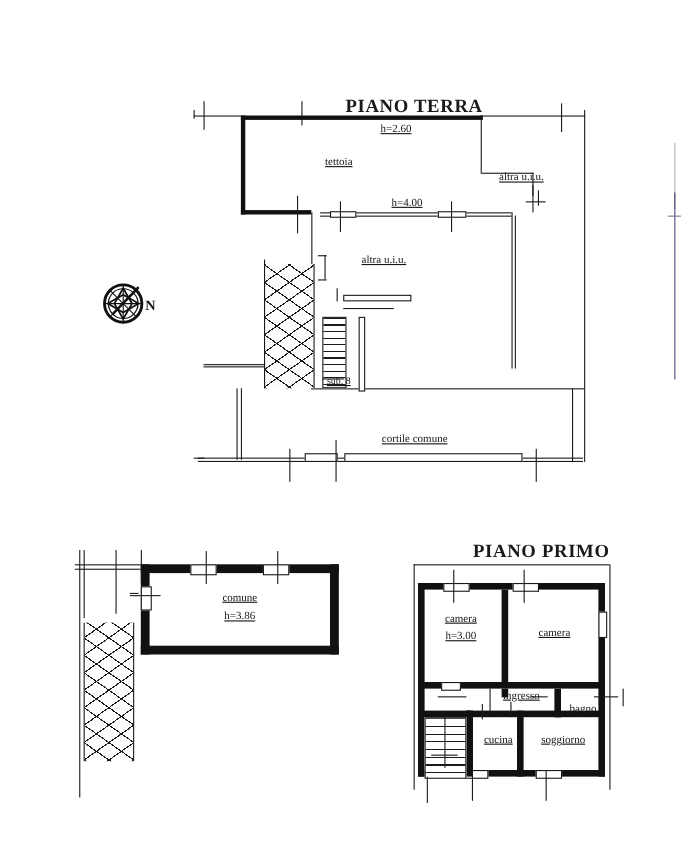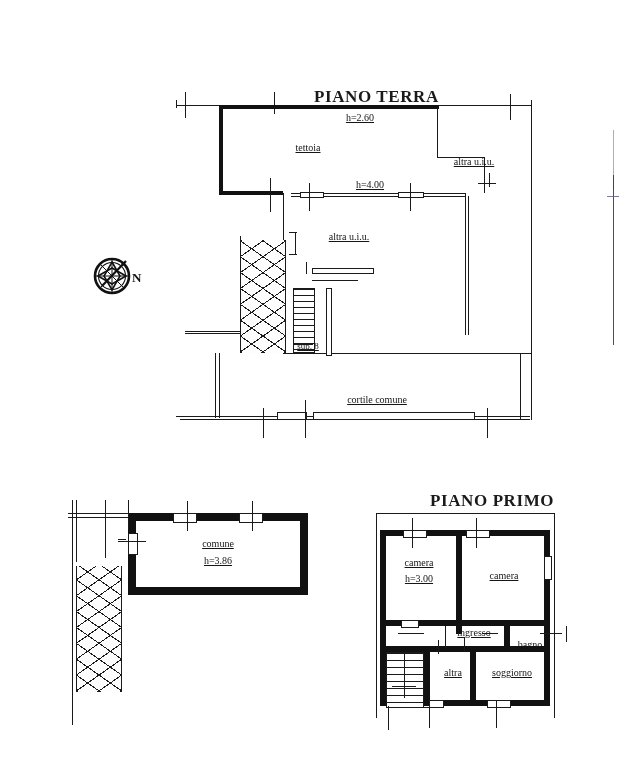--- a/index.html
+++ b/index.html
@@ -321,21 +321,21 @@
 
   <div class="room-label" style="left:385px; top:557px; width:68px;">camera</div>
   <div class="room-label" style="left:385px; top:573px; width:68px;">h=3.00</div>
 
   <div class="room-label" style="left:470px; top:570px; width:68px;">camera</div>
 
   <div class="room-label" style="left:440px; top:627px; width:68px;">ingresso</div>
 
   <div class="room-label" style="left:502px; top:627px; width:56px;margin-top:12px;">bagno</div>
 
-  <div class="room-label" style="left:425px; top:667px; width:56px;">altra</div>
+  <div class="room-label" style="left:425px; top:667px; width:56px;">cucina</div>
 
   <div class="room-label" style="left:474px; top:667px; width:76px;">soggiorno</div>
 
   <div class="vline" style="left:412px; top:518px; height:30px;"></div>
   <div class="vline" style="left:476px; top:518px; height:30px;"></div>
   <div class="vline" style="left:429px; top:700px; height:28px;"></div>
   <div class="vline" style="left:496px; top:700px; height:28px;"></div>
   <div class="vline" style="left:388px; top:706px; height:24px;"></div>
   <div class="hline" style="left:398px; top:633px; width:26px;"></div>
   <div class="hline" style="left:482px; top:633px; width:16px;"></div>

